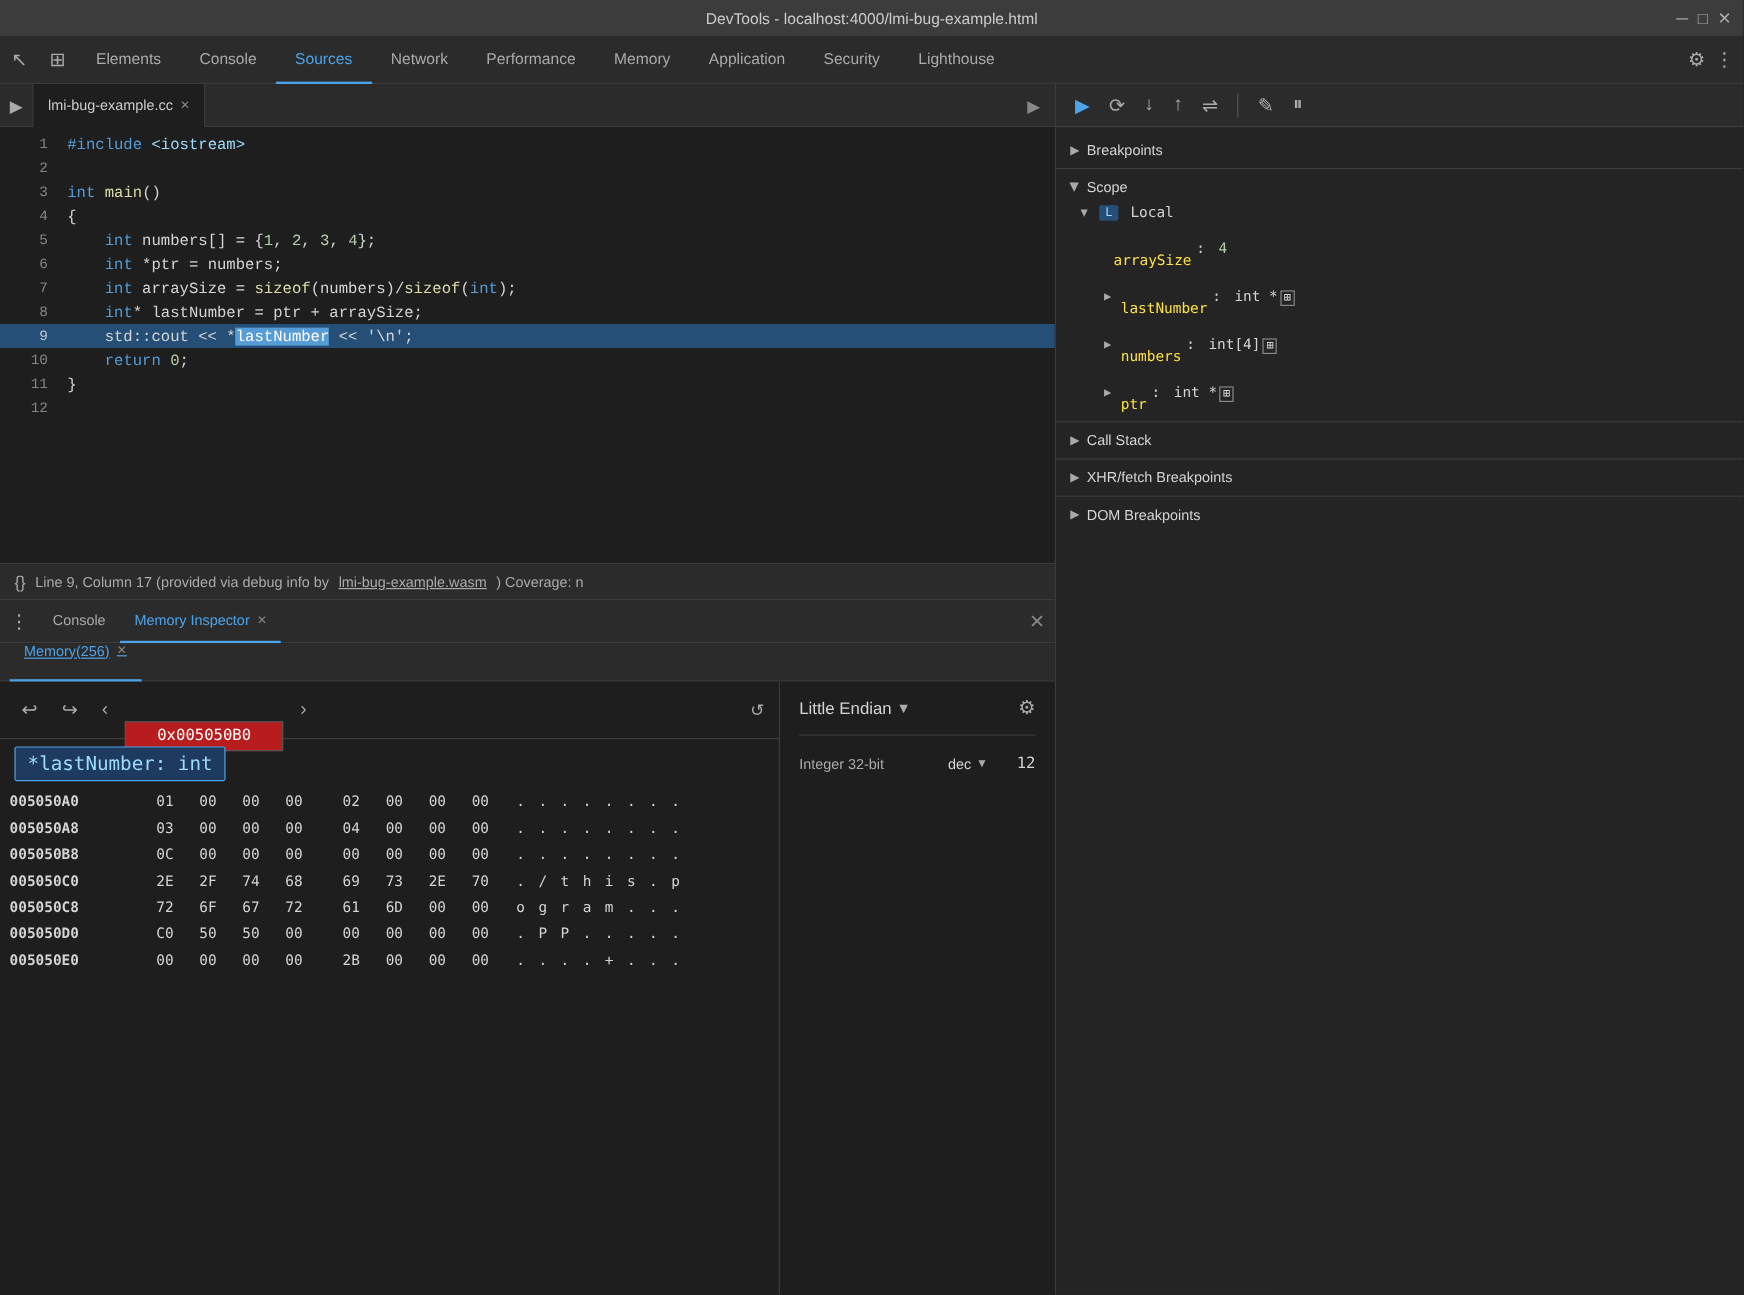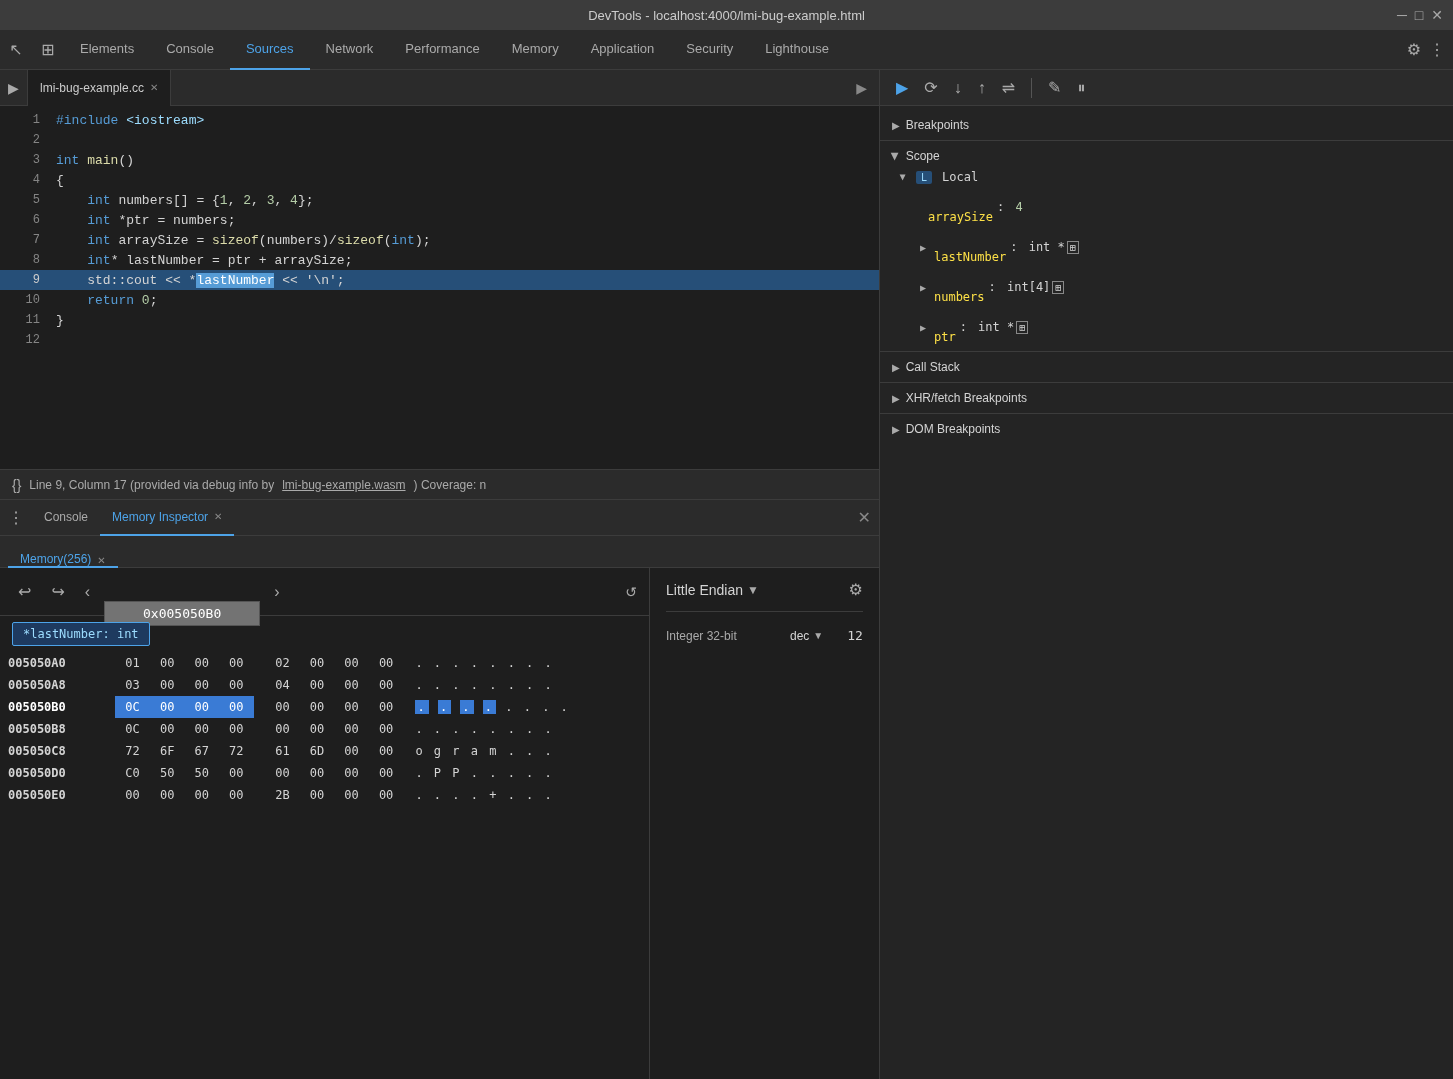--- a/index.html
+++ b/index.html
@@ -47,31 +47,31 @@
     .bottom-panel { background: #1e1e1e; border-top: 1px solid #3c3c3c; height: 580px; display: flex; flex-direction: column; }
     .bottom-tabs { background: #2b2b2b; height: 36px; display: flex; align-items: center; border-bottom: 1px solid #3c3c3c; padding: 0 8px; gap: 0; }
     .bottom-tab { padding: 0 12px; height: 36px; display: flex; align-items: center; gap: 6px; color: #aaa; cursor: pointer; font-size: 12px; border-bottom: 2px solid transparent; }
     .bottom-tab.active { color: #4da3e8; border-bottom: 2px solid #4da3e8; }
     .bottom-tab-close { color: #888; font-size: 10px; }
     .bottom-panel-close { margin-left: auto; color: #888; cursor: pointer; font-size: 16px; }
     
     
     .memory-content { flex: 1; display: flex; flex-direction: column; overflow: hidden; }
     .memory-subtabs { background: #2b2b2b; height: 32px; display: flex; align-items: center; border-bottom: 1px solid #3c3c3c; padding: 0 8px; }
-    .memory-subtab { padding: 0 12px; height: 32px; display: flex; align-items: flex-end; gap: 6px; color: #4da3e8; cursor: pointer; font-size: 12px; border-bottom: 2px solid #4da3e8; }
+    .memory-subtab { padding: 0 12px; height: 32px; display: flex; align-items: flex-start; gap: 6px; color: #4da3e8; cursor: pointer; font-size: 12px; border-bottom: 2px solid #4da3e8; text-decoration: underline; }
     .memory-subtab-close { color: #888; font-size: 10px; }
     
     .memory-body { flex: 1; display: flex; overflow: hidden; }
     
     
     .memory-hex { flex: 0 0 650px; display: flex; flex-direction: column; border-right: 1px solid #3c3c3c; }
     
     .memory-nav { height: 48px; display: flex; align-items: center; gap: 8px; padding: 0 12px; border-bottom: 1px solid #3c3c3c; background: #1e1e1e; }
     .nav-btn { background: none; border: none; color: #aaa; cursor: pointer; font-size: 16px; padding: 4px 6px; }
-    .addr-input { background: #737373; border: 1px solid #555; color: #fff; padding: 4px 8px; font-size: 13px; font-family: monospace; text-align: center; width: 156px; margin-top: 43px; }
+    .addr-input { background: #b91c1c; border: 1px solid #555; color: #fff; padding: 4px 8px; font-size: 13px; font-family: monospace; text-align: center; width: 132px; margin-top: 43px; }
     .refresh-btn { margin-left: auto; background: none; border: none; color: #aaa; cursor: pointer; font-size: 14px; }
     
     .hex-table-wrap { flex: 1; overflow-y: auto; }
     .hex-table { width: 100%; border-collapse: collapse; font-family: 'Consolas', monospace; font-size: 12px; }
     .hex-table tr { height: 22px; }
     .hex-table td { padding: 2px 4px; color: #d4d4d4; }
     .hex-addr { color: #aaa; font-weight: bold; min-width: 80px; padding-left: 8px !important; }
     .hex-addr.bold { font-weight: bold; color: #fff; }
     .hex-byte { text-align: center; min-width: 24px; }
     .hex-byte.highlighted-blue { background: #3a7bd5; color: #fff; }
@@ -291,21 +291,21 @@
             <div class="memory-nav">
               <button class="nav-btn">↩</button>
               <button class="nav-btn">↪</button>
               <button class="nav-btn">‹</button>
               <input class="addr-input" type="text" value="0x005050B0" style="">
               <button class="nav-btn">›</button>
               <button class="refresh-btn">↺</button>
             </div>
 
             <div style="padding:6px 12px;">
-              <span style="display:inline-block;background:#1e3a5f;border:1px solid #4da3e8;color:#9cdcfe;padding:4px 10px;font-size:12px;font-family:monospace;border-radius:2px;">*lastNumber: int</span>
+              <span style="display:inline-block;background:#1e3a5f;border:1px solid #4da3e8;color:#9cdcfe;padding:4px 10px;font-size:16px;font-family:monospace;border-radius:2px;">*lastNumber: int</span>
             </div>
 
             <div class="hex-table-wrap">
               <table class="hex-table">
                 <tbody>
 
                   <tr>
                     <td class="hex-addr">005050A0</td>
                     <td class="hex-byte">01</td>
                       <td class="hex-byte">00</td>
@@ -326,48 +326,48 @@
                       <td class="hex-byte">00</td>
                       <td class="hex-byte">00</td>
                     <td class="hex-sep"></td>
                     <td class="hex-byte">04</td>
                       <td class="hex-byte">00</td>
                       <td class="hex-byte">00</td>
                       <td class="hex-byte">00</td>
                     <td class="hex-ascii">. . . .  . . . .</td>
                   </tr>
 
-                  <tr>
-                    <td class="hex-addr bold"><strong>005050B0</strong></td>
-                    <td class="hex-byte highlighted-blue">0C</td>
-                    <td class="hex-byte highlighted-blue">00</td>
-                    <td class="hex-byte highlighted-blue">00</td>
-                    <td class="hex-byte highlighted-blue">00</td>
-                    <td class="hex-sep"></td>
-                    <td class="hex-byte">00</td>
-                      <td class="hex-byte">00</td>
-                      <td class="hex-byte">00</td>
-                      <td class="hex-byte">00</td>
-                    <td class="hex-ascii"><span class="hl" style="background:#3a7bd5;color:#fff;padding:0 2px;">.</span> <span class="hl" style="background:#3a7bd5;color:#fff;padding:0 2px;">.</span> <span class="hl" style="background:#3a7bd5;color:#fff;padding:0 2px;">.</span> <span class="hl" style="background:#3a7bd5;color:#fff;padding:0 2px;">.</span>  . . . .</td>
-                  </tr>
 
                   <tr>
                     <td class="hex-addr">005050B8</td>
                     <td class="hex-byte">0C</td>
                       <td class="hex-byte">00</td>
                       <td class="hex-byte">00</td>
                       <td class="hex-byte">00</td>
                     <td class="hex-sep"></td>
                     <td class="hex-byte">00</td>
                       <td class="hex-byte">00</td>
                       <td class="hex-byte">00</td>
                       <td class="hex-byte">00</td>
                     <td class="hex-ascii">. . . .  . . . .</td>
                   </tr>
 
+                  <tr>
+                    <td class="hex-addr">005050C0</td>
+                    <td class="hex-byte">2E</td>
+                      <td class="hex-byte">2F</td>
+                      <td class="hex-byte">74</td>
+                      <td class="hex-byte">68</td>
+                    <td class="hex-sep"></td>
+                    <td class="hex-byte">69</td>
+                      <td class="hex-byte">73</td>
+                      <td class="hex-byte">2E</td>
+                      <td class="hex-byte">70</td>
+                    <td class="hex-ascii">. / t h  i s . p</td>
+                  </tr>
 
                   <tr>
                     <td class="hex-addr">005050C8</td>
                     <td class="hex-byte">72</td>
                       <td class="hex-byte">6F</td>
                       <td class="hex-byte">67</td>
                       <td class="hex-byte">72</td>
                     <td class="hex-sep"></td>
                     <td class="hex-byte">61</td>
                       <td class="hex-byte">6D</td>

